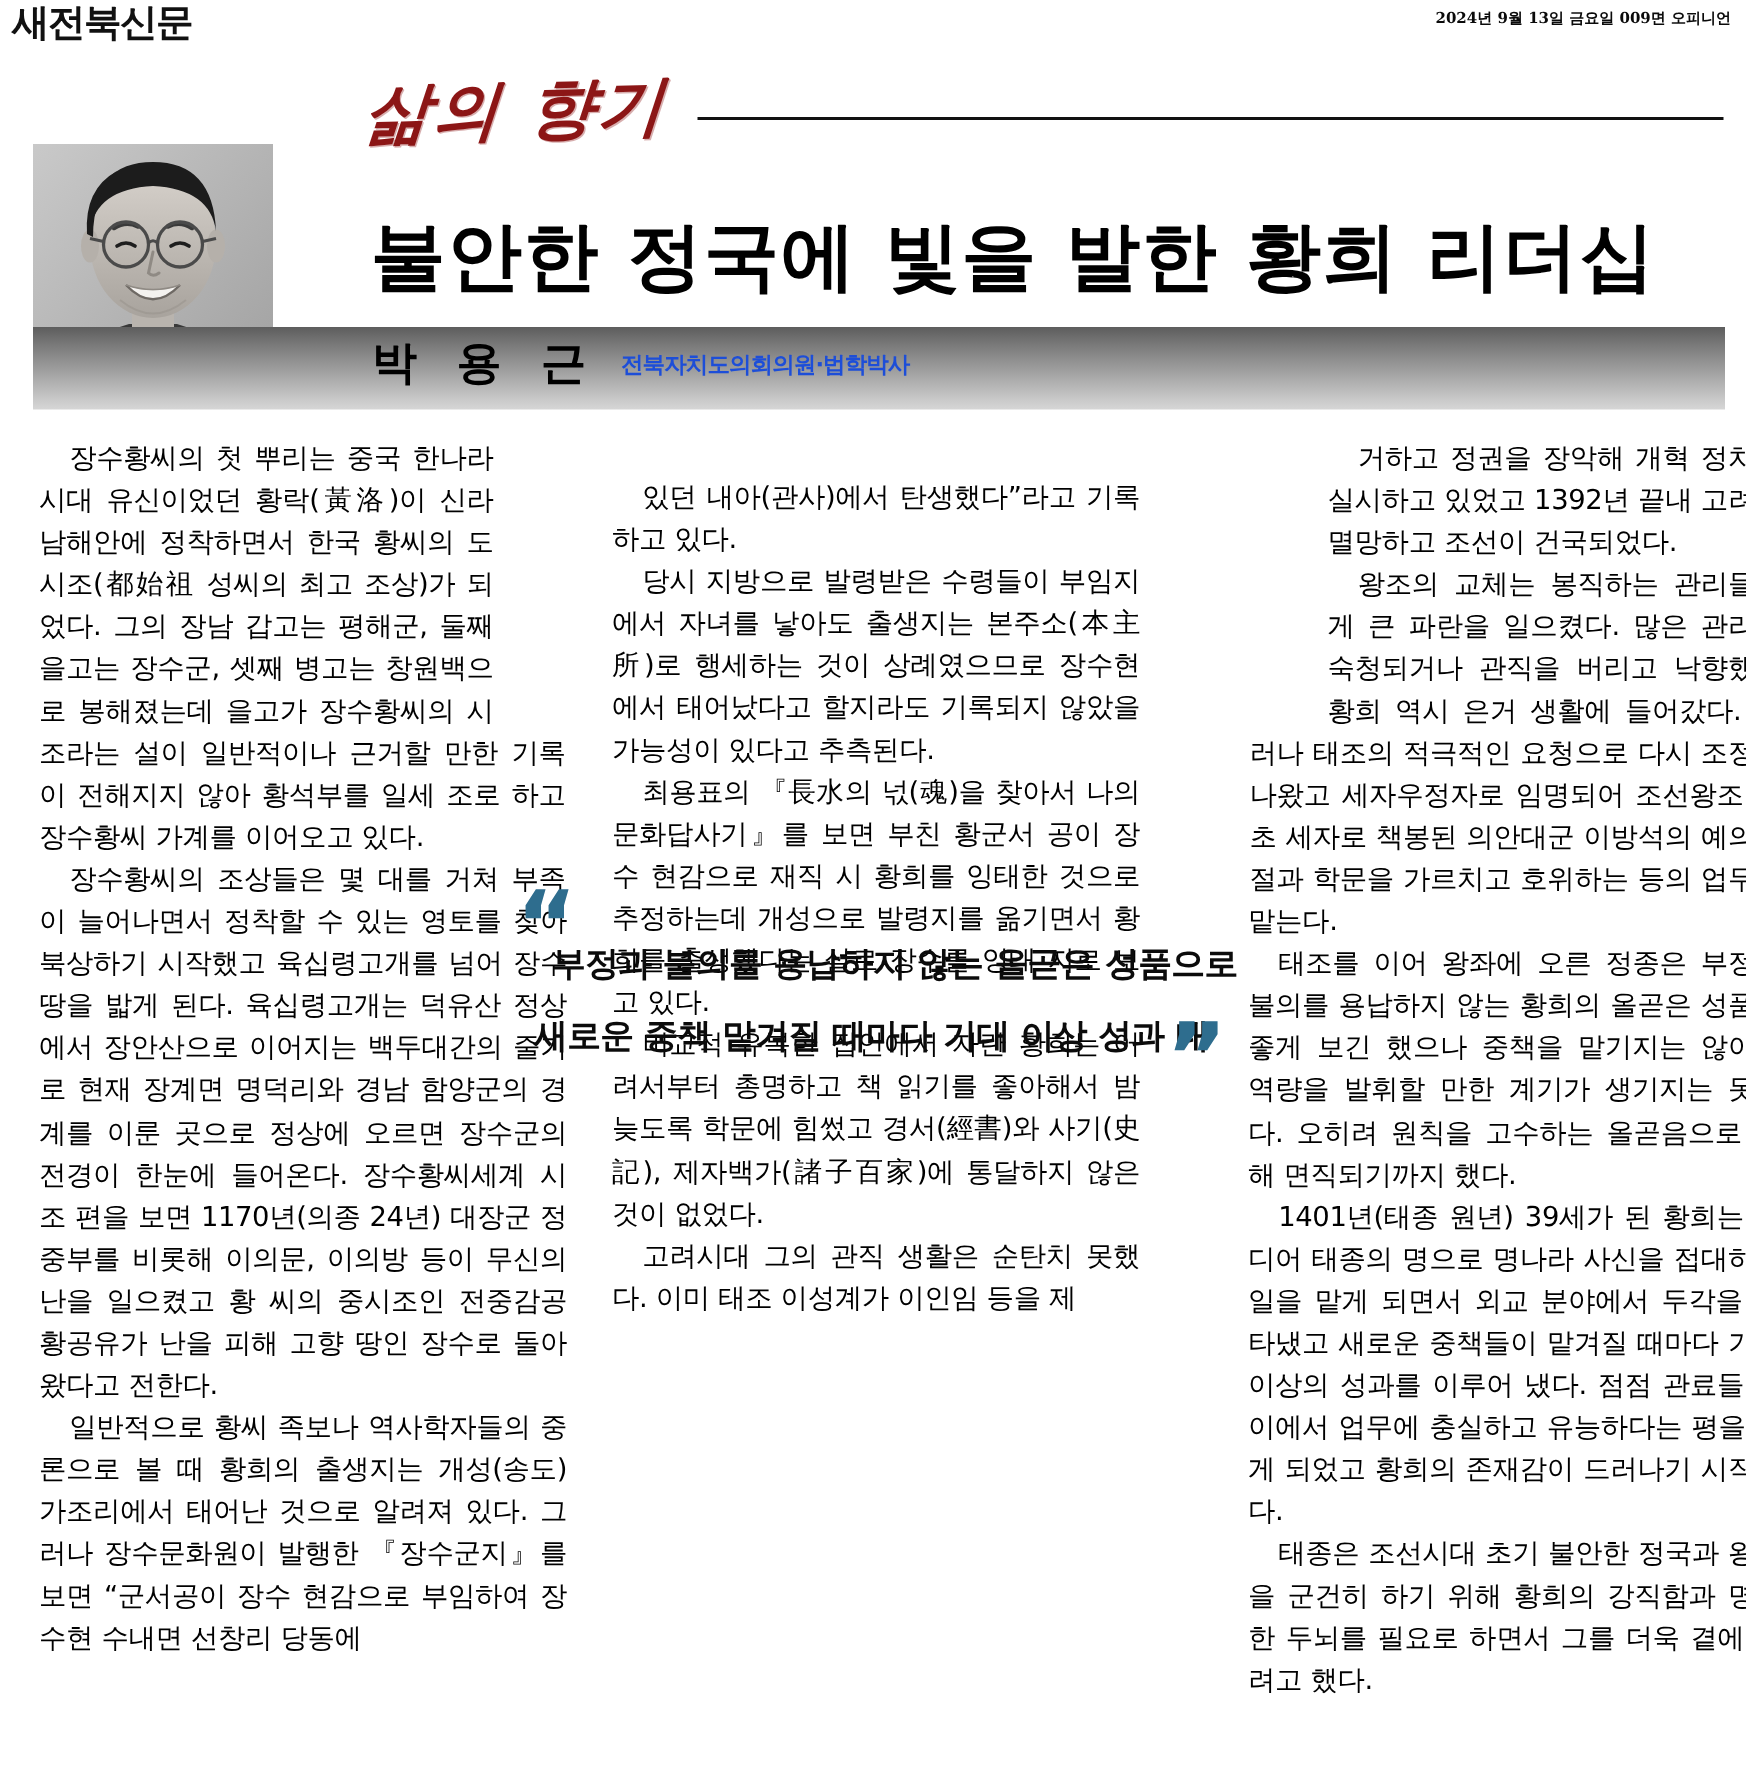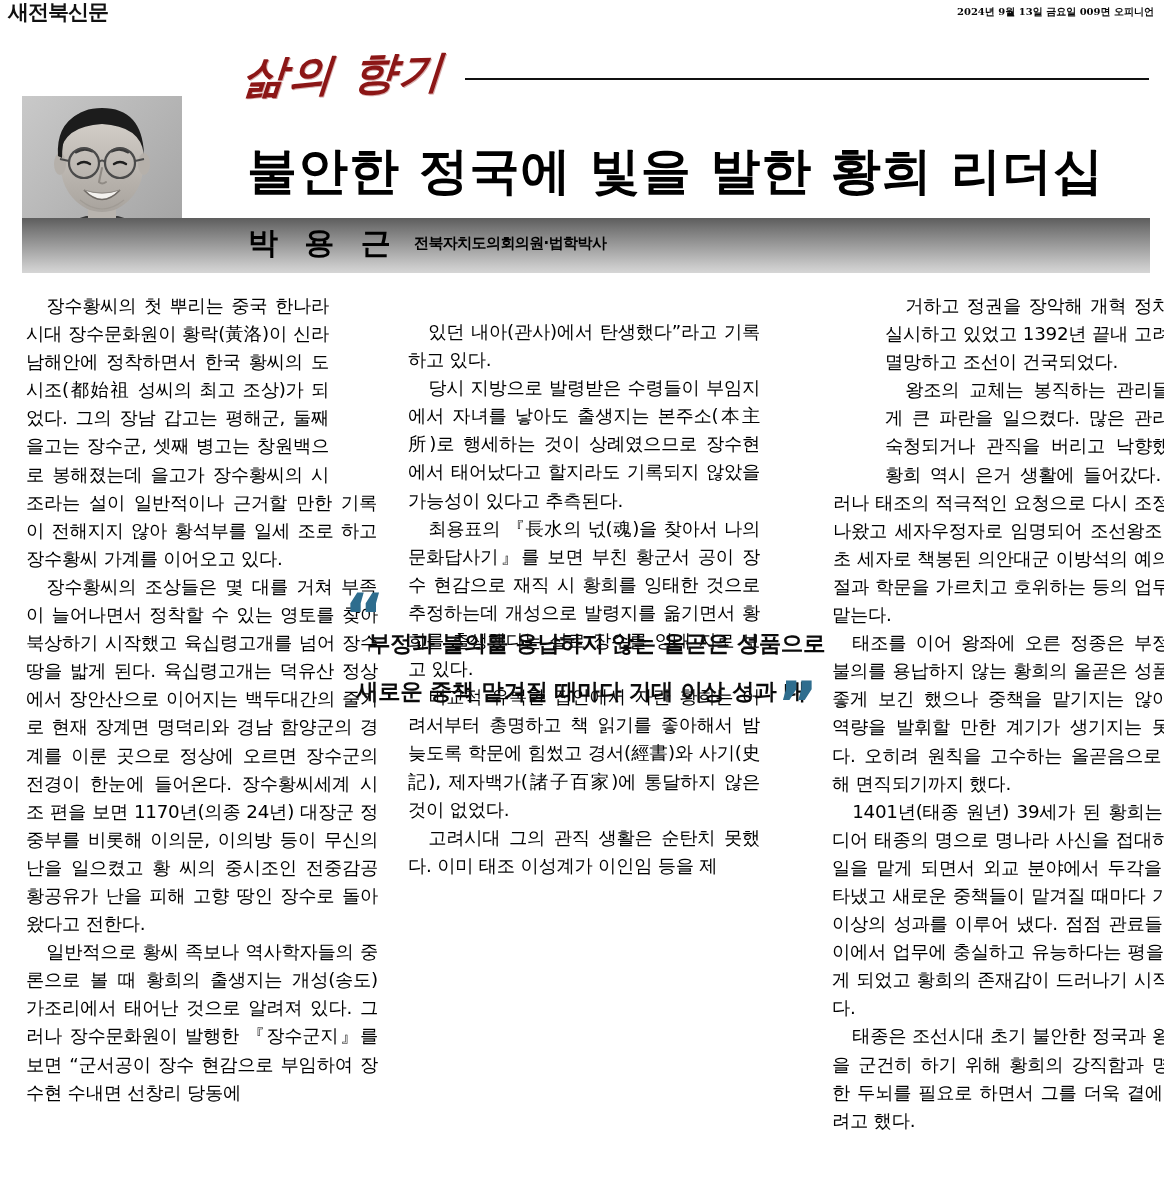--- a/index.html
+++ b/index.html
@@ -20,21 +20,21 @@
   
   .masthead-row {
     position: absolute;
     left: 0; top: 0;
     width: 1164px;
     height: 30px;
   }
   .masthead-logo {
     position: absolute;
     left: 8px; top: 2px;
-    font-size: 21px;
+    font-size: 25px;
     font-weight: 700;
     letter-spacing: -1px;
     color: #111;
     line-height: 1;
     font-family: "DejaVu Sans", "Liberation Sans", sans-serif;
   }
   .masthead-date {
     position: absolute;
     right: 10px; top: 5px;
     font-size: 10px;
@@ -111,21 +111,21 @@
     line-height: 1;
     white-space: nowrap;
     font-family: Liberation Sans, sans-serif;
   }
   .byline-role {
     position: absolute;
     left: 414px; top: 236px;
     font-size: 15px;
     font-weight: 700;
     letter-spacing: -0.6px;
-    color: #000000;
+    color: #1d4ed8;
     line-height: 1;
     white-space: nowrap;
     font-family: "DejaVu Sans", "Liberation Sans", sans-serif;
   }
 
   
   .col {
     position: absolute;
     top: 292px;
     font-size: 18.3px;
@@ -261,21 +261,21 @@
 
 <h1 class="headline">불안한 정국에 빛을 발한 황희 리더십</h1>
 
 <div class="byline-band"></div>
 <div class="byline-name">박 용 근</div>
 <div class="byline-role">전북자치도의회의원·법학박사</div>
 
 <div class="col col-1">
   <div class="shim shim-spacer-1"></div>
   <div class="shim shim-1"></div>
-  <p>장수황씨의 첫 뿌리는 중국 한나라 시대 장수문화원이 황락(黃洛)이 신라 남해안에 정착하면서 한국 황씨의 도시조(都始祖 성씨의 최고 조상)가 되었다. 그의 장남 갑고는 평해군, 둘째 을고는 장수군, 셋째 병고는 창원백으로 봉해졌는데 을고가 장수황씨의 시조라는 설이 일반적이나 근거할 만한 기록이 전해지지 않아 황석부를 일세 조로 하고 장수황씨 가계를 이어오고 있다.</p>
+  <p>장수황씨의 첫 뿌리는 중국 한나라 시대 유신이었던 황락(黃洛)이 신라 남해안에 정착하면서 한국 황씨의 도시조(都始祖 성씨의 최고 조상)가 되었다. 그의 장남 갑고는 평해군, 둘째 을고는 장수군, 셋째 병고는 창원백으로 봉해졌는데 을고가 장수황씨의 시조라는 설이 일반적이나 근거할 만한 기록이 전해지지 않아 황석부를 일세 조로 하고 장수황씨 가계를 이어오고 있다.</p>
   <p>장수황씨의 조상들은 몇 대를 거쳐 부족이 늘어나면서 정착할 수 있는 영토를 찾아 북상하기 시작했고 육십령고개를 넘어 장수 땅을 밟게 된다. 육십령고개는 덕유산 정상에서 장안산으로 이어지는 백두대간의 줄기로 현재 장계면 명덕리와 경남 함양군의 경계를 이룬 곳으로 정상에 오르면 장수군의 전경이 한눈에 들어온다. 장수황씨세계 시조 편을 보면 1170년(의종 24년) 대장군 정중부를 비롯해 이의문, 이의방 등이 무신의 난을 일으켰고 황 씨의 중시조인 전중감공 황공유가 난을 피해 고향 땅인 장수로 돌아왔다고 전한다.</p>
   <p>일반적으로 황씨 족보나 역사학자들의 중론으로 볼 때 황희의 출생지는 개성(송도) 가조리에서 태어난 것으로 알려져 있다. 그러나 장수문화원이 발행한 『장수군지』를 보면 “군서공이 장수 현감으로 부임하여 장수현 수내면 선창리 당동에</p>
 </div>
 
 <div class="col col-2">
   <p>있던 내아(관사)에서 탄생했다”라고 기록하고 있다.</p>
   <p>당시 지방으로 발령받은 수령들이 부임지에서 자녀를 낳아도 출생지는 본주소(本主所)로 행세하는 것이 상례였으므로 장수현에서 태어났다고 할지라도 기록되지 않았을 가능성이 있다고 추측된다.</p>
   <p>최용표의 『長水의 넋(魂)을 찾아서 나의 문화답사기』를 보면 부친 황군서 공이 장수 현감으로 재직 시 황희를 잉태한 것으로 추정하는데 개성으로 발령지를 옮기면서 황희를 출생했다는 설로 장수를 잉태 지로 보고 있다.</p>
   <p>비교적 유복한 집안에서 자란 황희는 어려서부터 총명하고 책 읽기를 좋아해서 밤늦도록 학문에 힘썼고 경서(經書)와 사기(史記), 제자백가(諸子百家)에 통달하지 않은 것이 없었다.</p>
   <p>고려시대 그의 관직 생활은 순탄치 못했다. 이미 태조 이성계가 이인임 등을 제</p>

